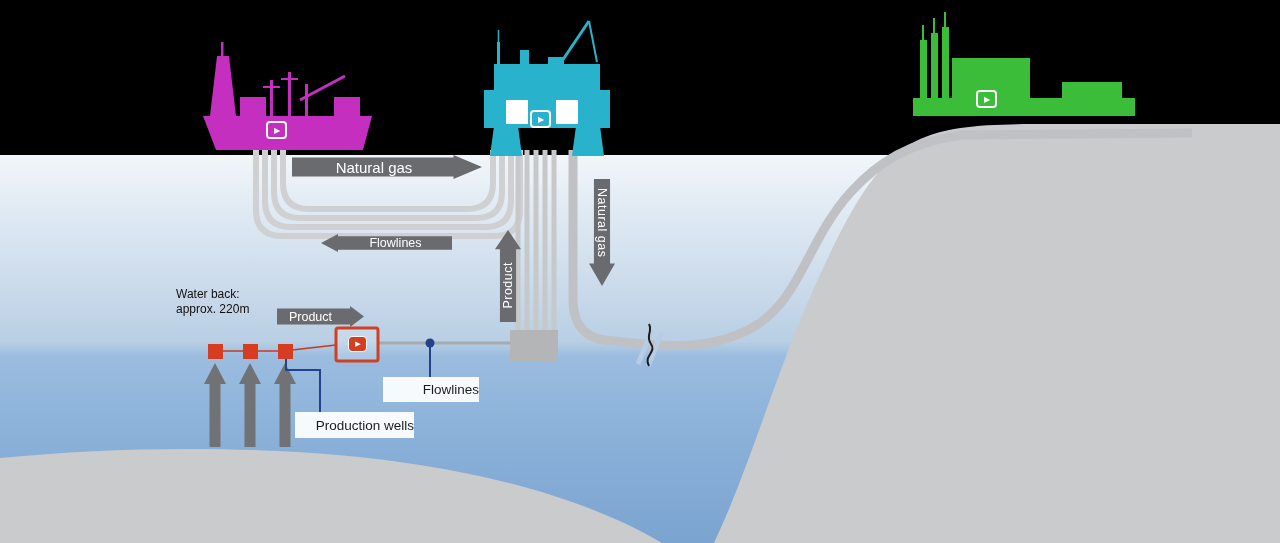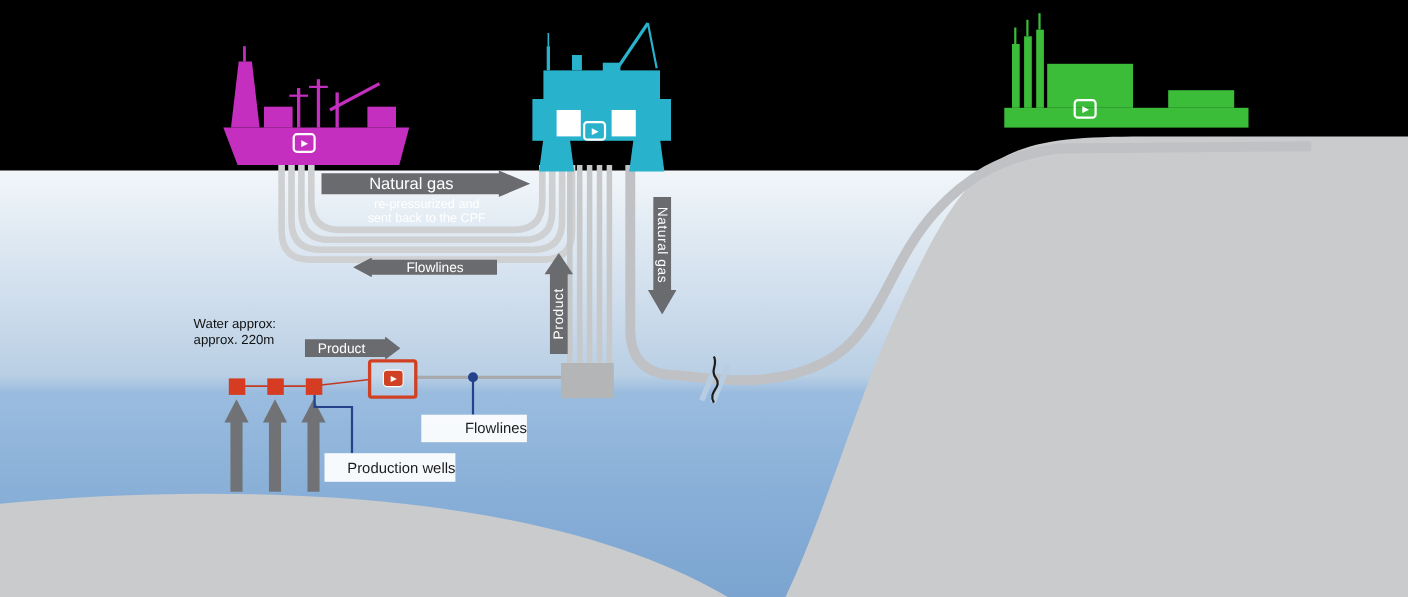--- a/index.html
+++ b/index.html
@@ -178,39 +178,35 @@
       <rect x="922" y="25" width="2" height="15"></rect>
       <rect x="933" y="18" width="2" height="15"></rect>
       <rect x="944" y="12" width="2" height="15"></rect>
     </g>
   </svg>
 
   <div class="harrow" id="arrow-ng">
     <span>Natural gas</span>
   </div>
 
-  <div class="anno repress">
-    <div>re-pressurized and</div>
-    <div>sent back to the CPF</div>
-  </div>
 
   <div class="harrow" id="arrow-cond">
     <span>Flowlines</span>
   </div>
 
   <div class="varrow" id="arrow-prod-up">
     <span>Product</span>
   </div>
 
   <div class="varrow" id="arrow-ng-down">
     <span>Natural gas</span>
   </div>
 
   <div class="anno water-depth">
-    <div>Water approx:</div>
+    <div>Water back:</div>
     <div>approx. 220m</div>
   </div>
 
   <div class="harrow" id="arrow-prod-sea">
     <span>Product</span>
   </div>
 
   <div class="tag" id="tag-flowlines">
     <span>Flowlines</span>
   </div>

